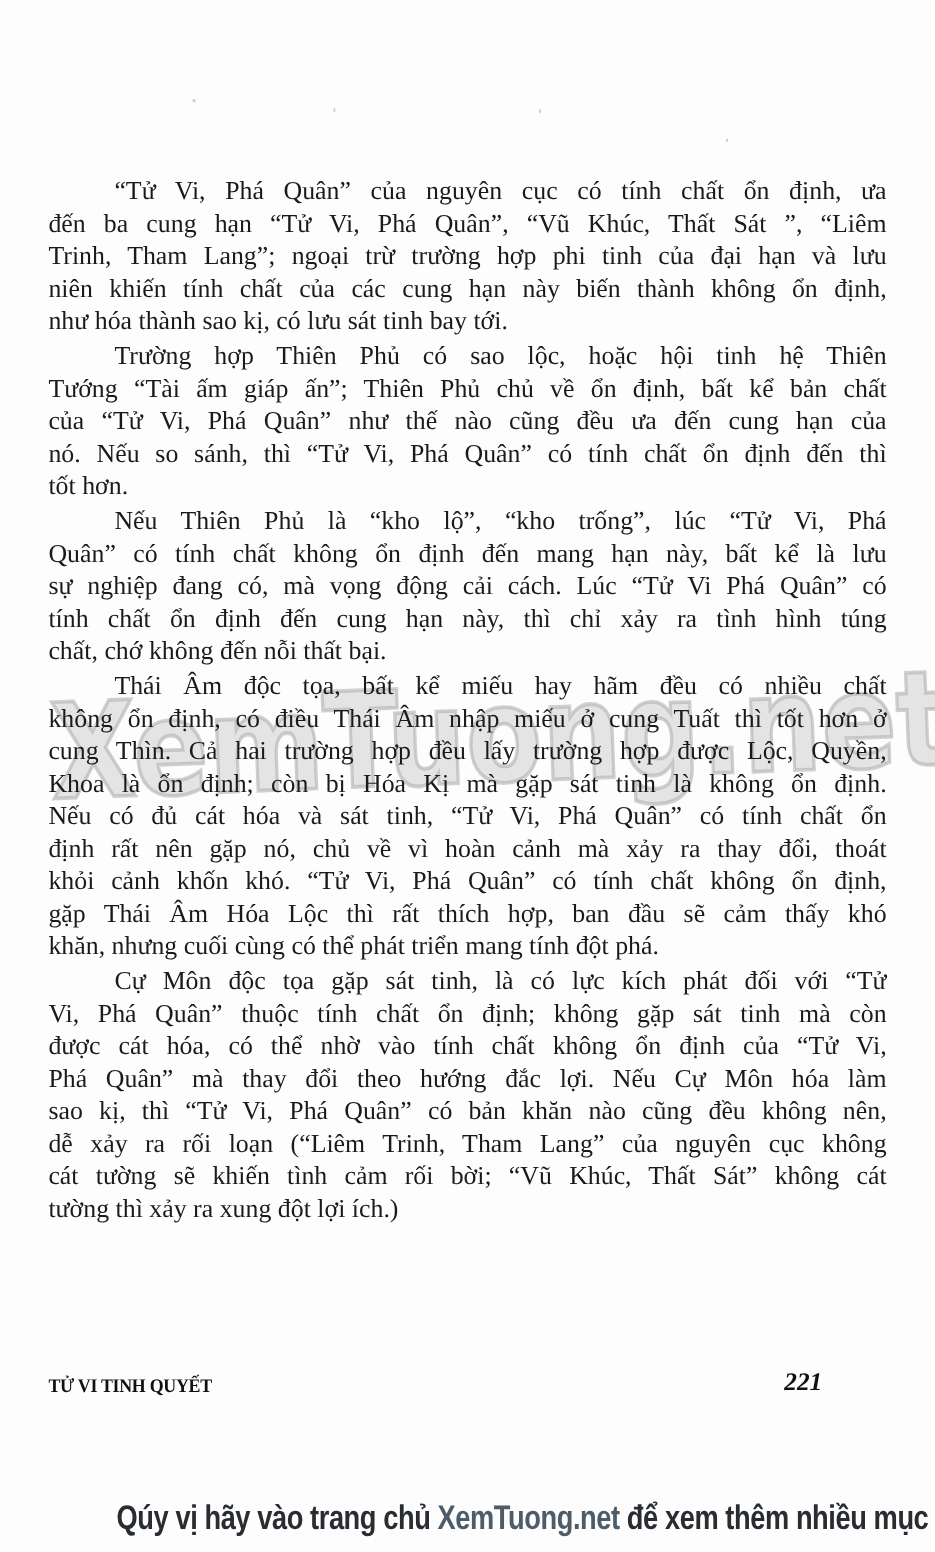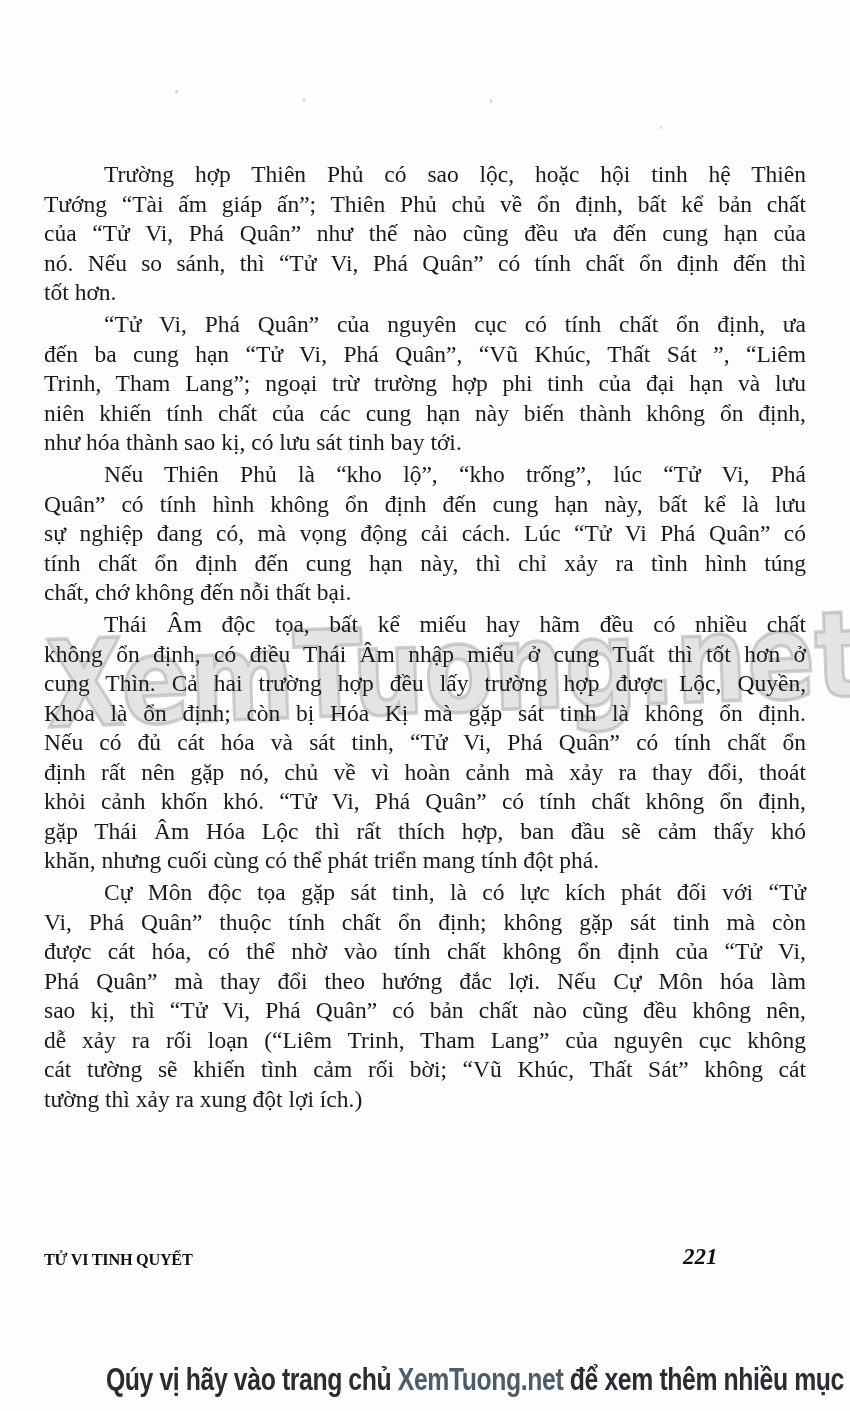--- a/index.html
+++ b/index.html
@@ -35,21 +35,21 @@
   }
 
   
   .footer-title{
     position:absolute;left:44px;top:1249px;z-index:2;
     font-family:"Liberation Serif",serif;font-weight:bold;
     font-size:17.5px;letter-spacing:-0.3px;color:#101010;
     transform:scaleX(0.93);transform-origin:left;
   }
   .footer-page{
-    position:absolute;left:683px;top:1244px;z-index:2;
+    position:absolute;left:713px;top:1244px;z-index:2;
     font-family:"Liberation Serif",serif;font-weight:bold;font-style:italic;
     font-size:23px;color:#101010;
   }
 
   
   .banner{position:absolute;left:0;top:1362px;width:850px;text-align:center;z-index:2;}
   .banner-inner{
     display:inline-block;white-space:nowrap;
     font-family:"Liberation Sans","DejaVu Sans",sans-serif;font-weight:bold;
     font-size:31px;letter-spacing:-0.5px;color:#292d32;
@@ -68,38 +68,38 @@
   <div class="watermark">XemTuong.net</div>
 
   <div class="speck" style="left:175px;top:90px;width:3px;height:3px;"></div>
   <div class="speck" style="left:303px;top:98px;width:2px;height:4px;"></div>
   <div class="speck" style="left:490px;top:99px;width:2px;height:4px;"></div>
   <div class="speck" style="left:660px;top:126px;width:2px;height:3px;"></div>
 
   <div class="textblock">
 
     <div class="para">
+      <div class="line first">“Tử Vi, Phá Quân” của nguyên cục có tính chất ổn định, ưa</div>
+      <div class="line">đến ba cung hạn “Tử Vi, Phá Quân”, “Vũ Khúc, Thất Sát ”, “Liêm</div>
+      <div class="line">Trinh, Tham Lang”; ngoại trừ trường hợp phi tinh của đại hạn và lưu</div>
+      <div class="line">niên khiến tính chất của các cung hạn này biến thành không ổn định,</div>
+      <div class="line last">như hóa thành sao kị, có lưu sát tinh bay tới.</div>
+    </div>
+
+    <div class="para">
       <div class="line first">Trường hợp Thiên Phủ có sao lộc, hoặc hội tinh hệ Thiên</div>
       <div class="line">Tướng “Tài ấm giáp ấn”; Thiên Phủ chủ về ổn định, bất kể bản chất</div>
       <div class="line">của “Tử Vi, Phá Quân” như thế nào cũng đều ưa đến cung hạn của</div>
       <div class="line">nó. Nếu so sánh, thì “Tử Vi, Phá Quân” có tính chất ổn định đến thì</div>
       <div class="line last">tốt hơn.</div>
     </div>
 
     <div class="para">
-      <div class="line first">“Tử Vi, Phá Quân” của nguyên cục có tính chất ổn định, ưa</div>
-      <div class="line">đến ba cung hạn “Tử Vi, Phá Quân”, “Vũ Khúc, Thất Sát ”, “Liêm</div>
-      <div class="line">Trinh, Tham Lang”; ngoại trừ trường hợp phi tinh của đại hạn và lưu</div>
-      <div class="line">niên khiến tính chất của các cung hạn này biến thành không ổn định,</div>
-      <div class="line last">như hóa thành sao kị, có lưu sát tinh bay tới.</div>
-    </div>
-
-    <div class="para">
       <div class="line first">Nếu Thiên Phủ là “kho lộ”, “kho trống”, lúc “Tử Vi, Phá</div>
-      <div class="line">Quân” có tính hình không ổn định đến cung hạn này, bất kể là lưu</div>
+      <div class="line">Quân” có tính chất không ổn định đến mang hạn này, bất kể là lưu</div>
       <div class="line">sự nghiệp đang có, mà vọng động cải cách. Lúc “Tử Vi Phá Quân” có</div>
       <div class="line">tính chất ổn định đến cung hạn này, thì chỉ xảy ra tình hình túng</div>
       <div class="line last">chất, chớ không đến nỗi thất bại.</div>
     </div>
 
     <div class="para">
       <div class="line first">Thái Âm độc tọa, bất kể miếu hay hãm đều có nhiều chất</div>
       <div class="line">không ổn định, có điều Thái Âm nhập miếu ở cung Tuất thì tốt hơn ở</div>
       <div class="line">cung Thìn. Cả hai trường hợp đều lấy trường hợp được Lộc, Quyền,</div>
       <div class="line">Khoa là ổn định; còn bị Hóa Kị mà gặp sát tinh là không ổn định.</div>
@@ -108,21 +108,21 @@
       <div class="line">khỏi cảnh khốn khó. “Tử Vi, Phá Quân” có tính chất không ổn định,</div>
       <div class="line">gặp Thái Âm Hóa Lộc thì rất thích hợp, ban đầu sẽ cảm thấy khó</div>
       <div class="line last">khăn, nhưng cuối cùng có thể phát triển mang tính đột phá.</div>
     </div>
 
     <div class="para">
       <div class="line first">Cự Môn độc tọa gặp sát tinh, là có lực kích phát đối với “Tử</div>
       <div class="line">Vi, Phá Quân” thuộc tính chất ổn định; không gặp sát tinh mà còn</div>
       <div class="line">được cát hóa, có thể nhờ vào tính chất không ổn định của “Tử Vi,</div>
       <div class="line">Phá Quân” mà thay đổi theo hướng đắc lợi. Nếu Cự Môn hóa làm</div>
-      <div class="line">sao kị, thì “Tử Vi, Phá Quân” có bản chất nào cũng đều không nên,</div>
+      <div class="line">sao kị, thì “Tử Vi, Phá Quân” có bản khăn nào cũng đều không nên,</div>
       <div class="line">dễ xảy ra rối loạn (“Liêm Trinh, Tham Lang” của nguyên cục không</div>
       <div class="line">cát tường sẽ khiến tình cảm rối bời; “Vũ Khúc, Thất Sát” không cát</div>
       <div class="line last">tường thì xảy ra xung đột lợi ích.)</div>
     </div>
 
 
   </div>
 
   <div class="footer-title">TỬ VI TINH QUYẾT</div>
   <div class="footer-page">221</div>

